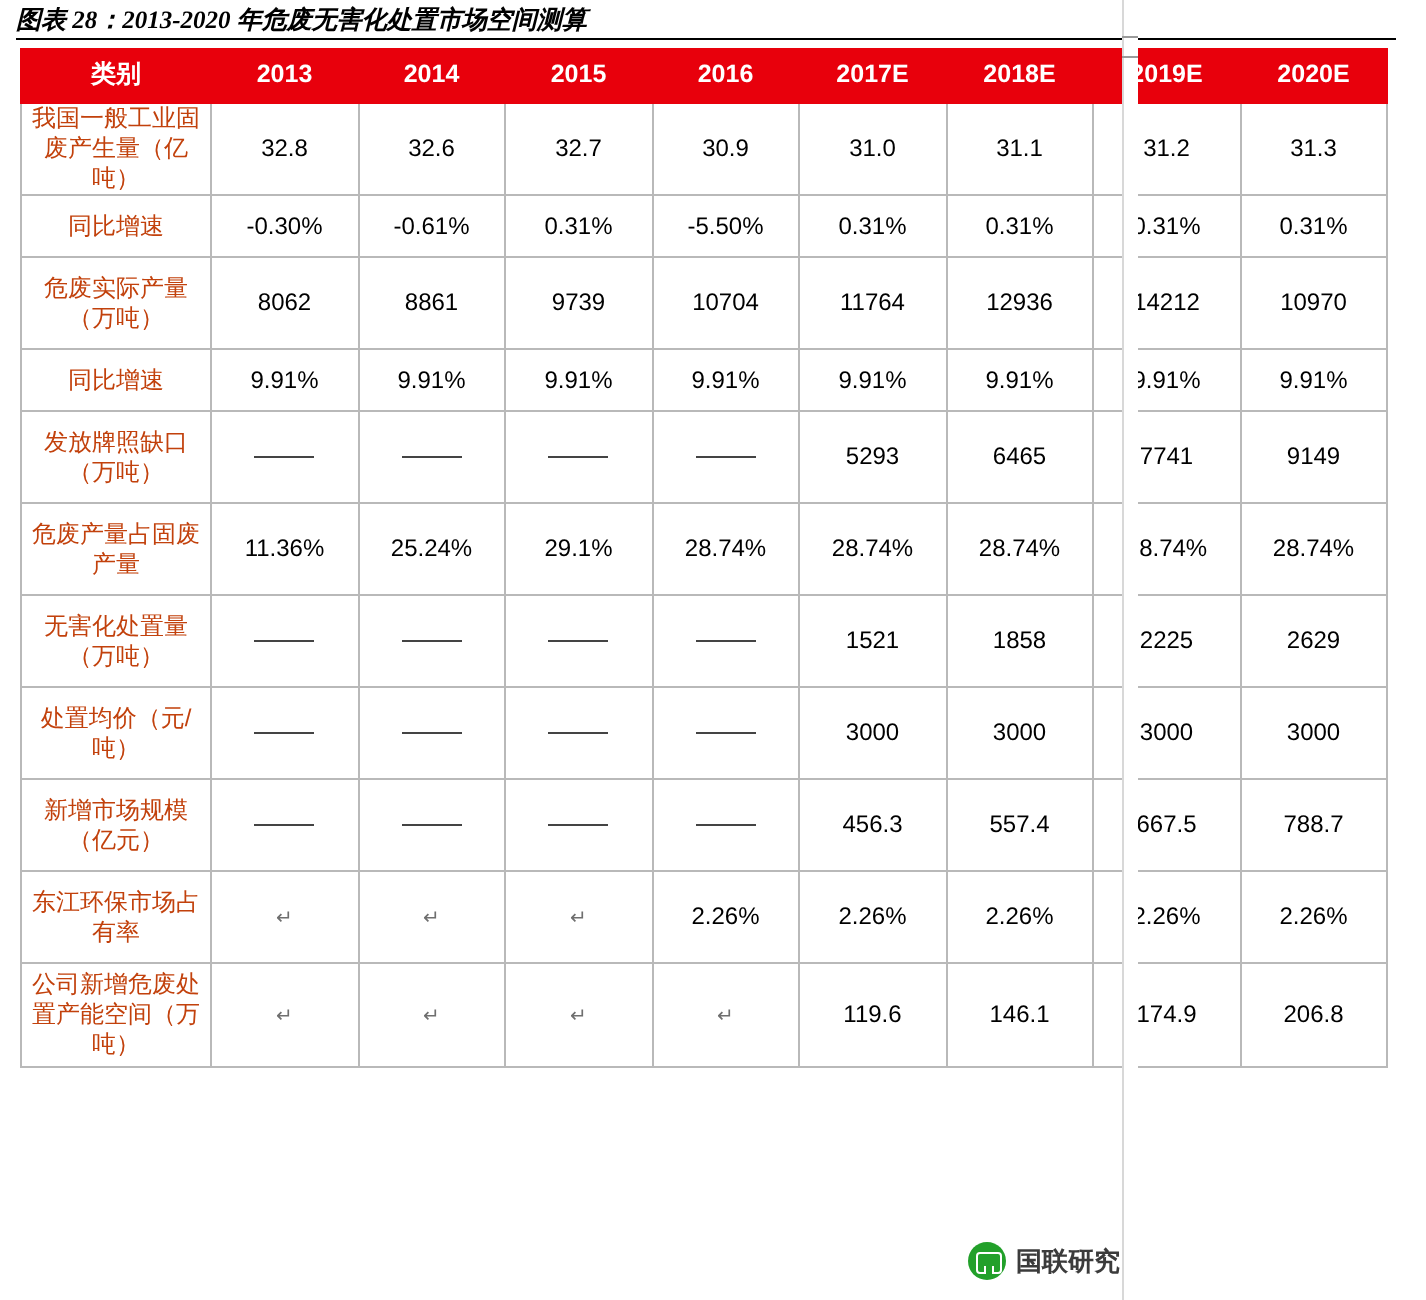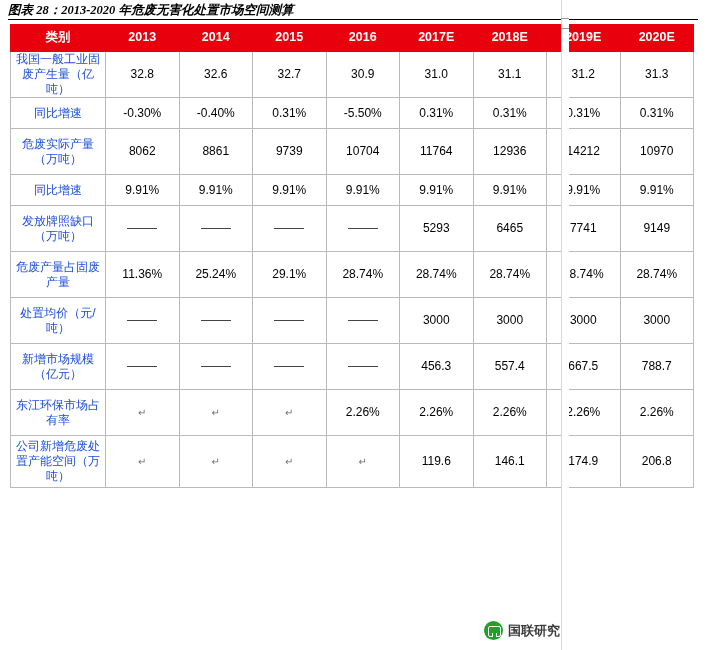--- a/index.html
+++ b/index.html
@@ -81,21 +81,21 @@
   }
   table.data tbody tr.xtall td {
     height: 52px;
   }
   td.rowhdr {
     font-size: 11.5px;
     line-height: 1.3;
     padding: 1px 3px;
   }
   td.rowhdr.red {
-    color: #1d4ed8;
+    color: #c2410c;
   }
   .dash {
     display: inline-block;
     width: 30px;
     height: 0;
     border-top: 1px solid #444;
     position: relative;
     top: -3px;
   }
   .mark {
@@ -213,21 +213,21 @@
           <td>32.7</td>
           <td>30.9</td>
           <td>31.0</td>
           <td>31.1</td>
           <td>31.2</td>
           <td>31.3</td>
         </tr>
         <tr>
           <td class="rowhdr red">同比增速</td>
           <td>-0.30%</td>
-          <td>-0.40%</td>
+          <td>-0.61%</td>
           <td>0.31%</td>
           <td>-5.50%</td>
           <td>0.31%</td>
           <td>0.31%</td>
           <td>0.31%</td>
           <td>0.31%</td>
         </tr>
         <tr class="tall">
           <td class="rowhdr red">危废实际产量（万吨）</td>
           <td>8062</td>
@@ -266,20 +266,31 @@
           <td>11.36%</td>
           <td>25.24%</td>
           <td>29.1%</td>
           <td>28.74%</td>
           <td>28.74%</td>
           <td>28.74%</td>
           <td>28.74%</td>
           <td>28.74%</td>
         </tr>
         <tr class="tall">
+          <td class="rowhdr red">无害化处置量（万吨）</td>
+          <td><span class="dash"></span></td>
+          <td><span class="dash"></span></td>
+          <td><span class="dash"></span></td>
+          <td><span class="dash"></span></td>
+          <td>1521</td>
+          <td>1858</td>
+          <td>2225</td>
+          <td>2629</td>
+        </tr>
+        <tr class="tall">
           <td class="rowhdr red">处置均价（元/吨）</td>
           <td><span class="dash"></span></td>
           <td><span class="dash"></span></td>
           <td><span class="dash"></span></td>
           <td><span class="dash"></span></td>
           <td>3000</td>
           <td>3000</td>
           <td>3000</td>
           <td>3000</td>
         </tr>

